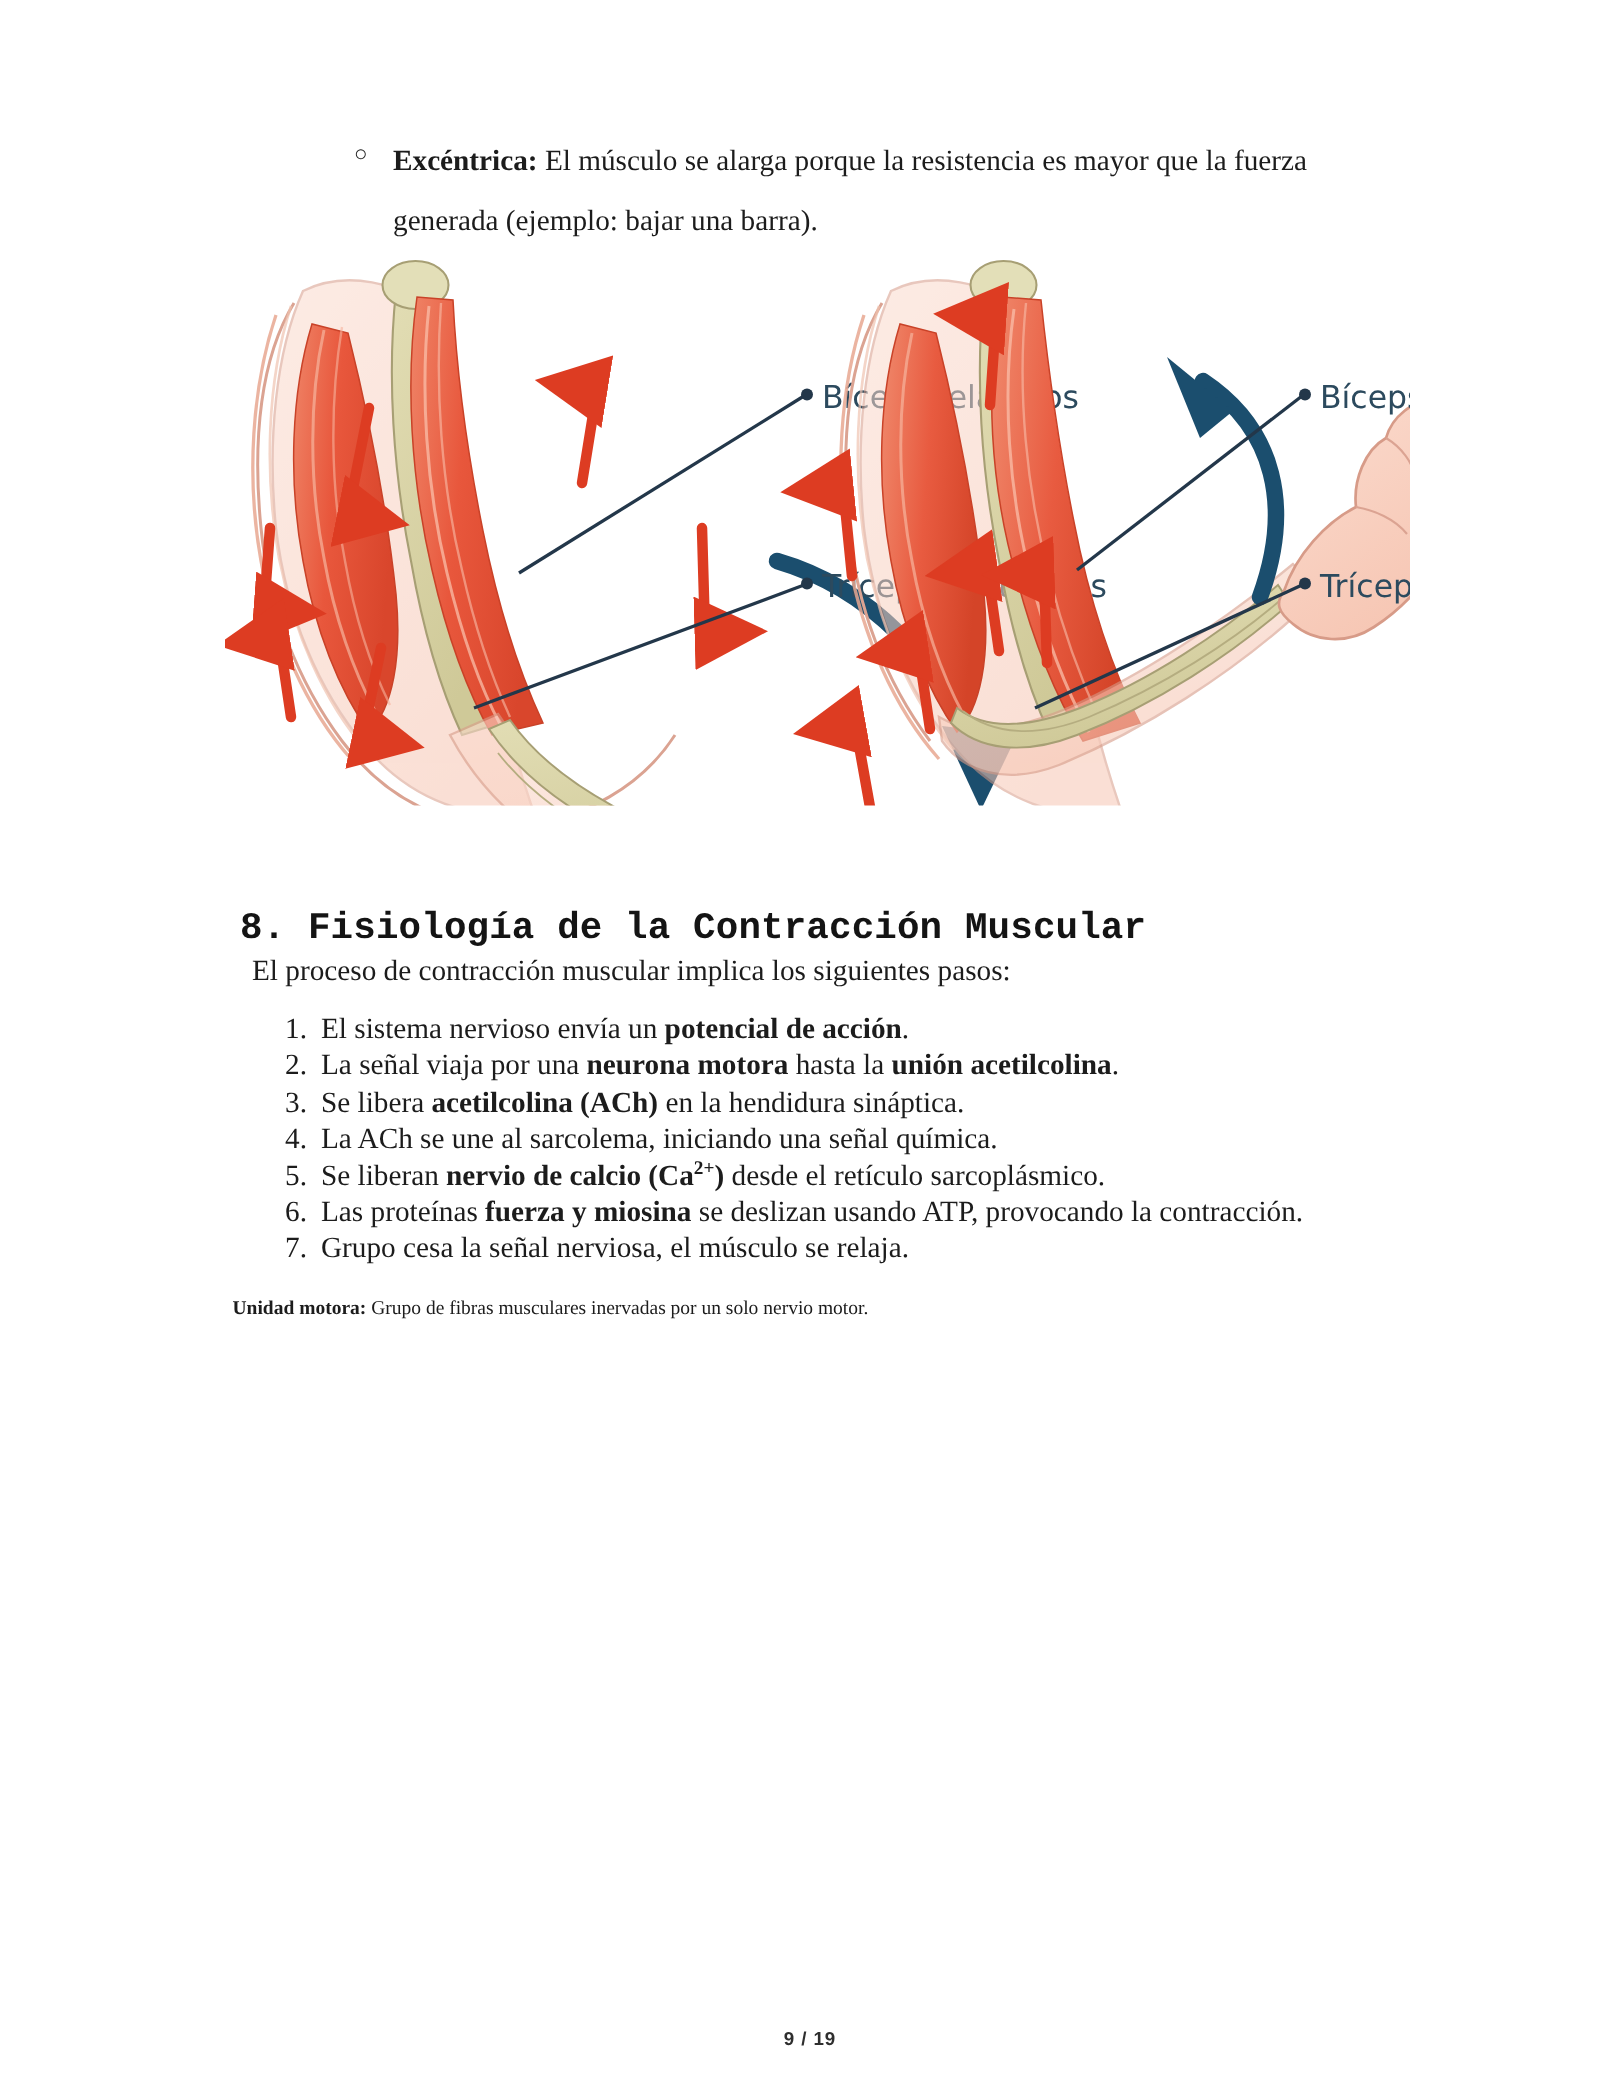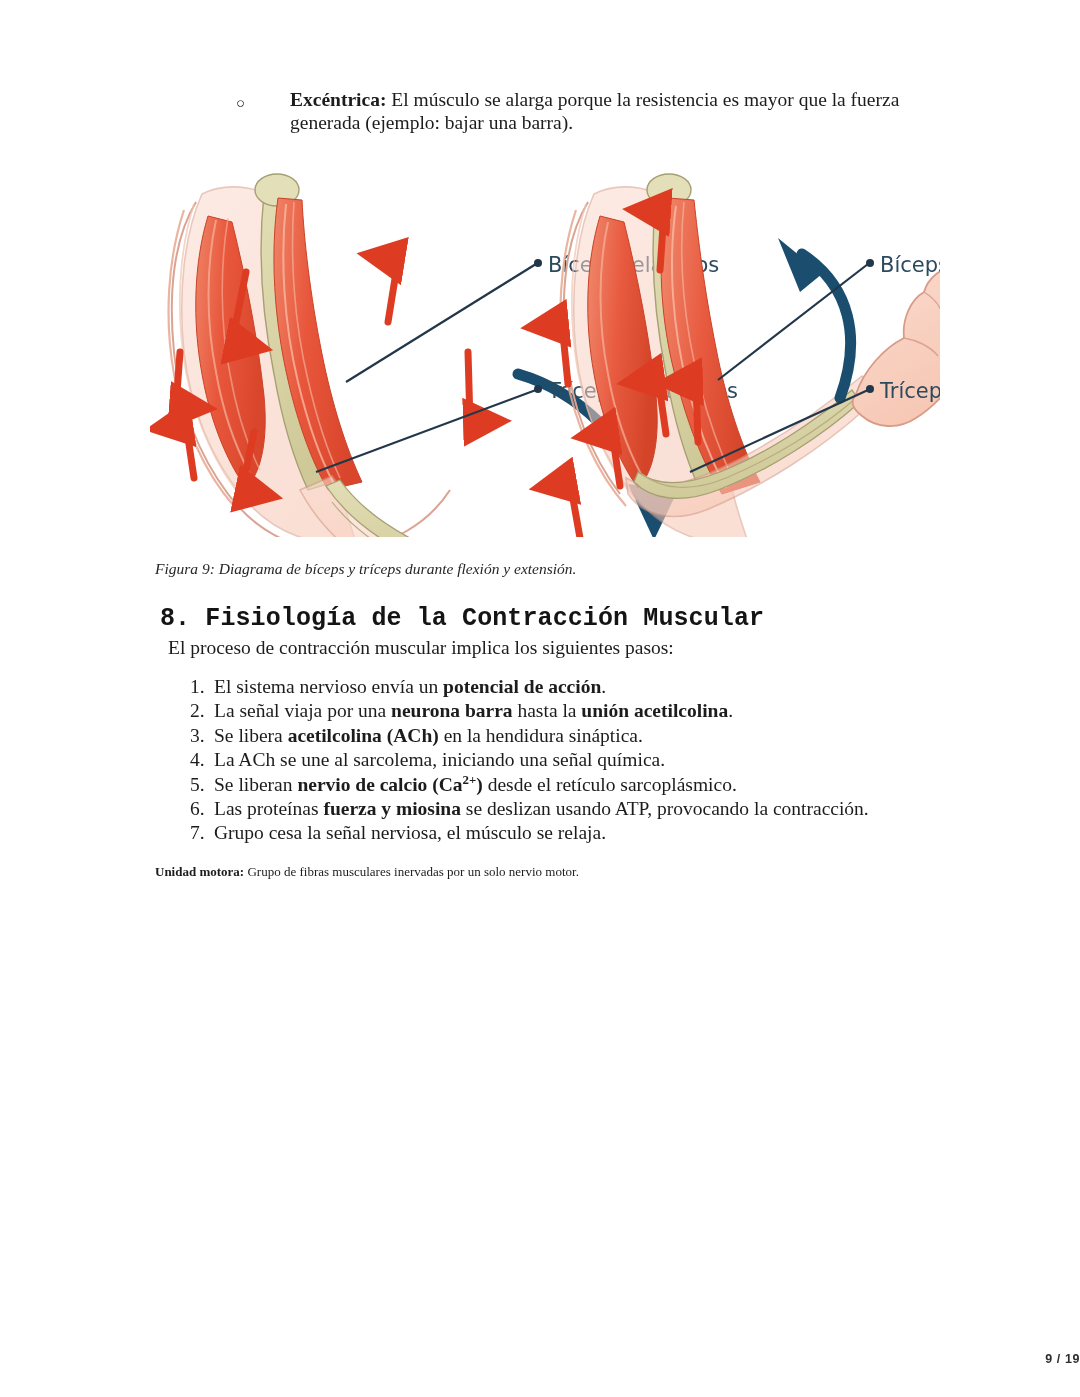--- a/index.html
+++ b/index.html
@@ -39,24 +39,23 @@
     flex: 0 0 30px;
     font-size: 15px;
     line-height: 30px;
     color: #1c1c1c;
     text-align: left;
     padding-left: 4px;
   }
   .bullet-text {
     flex: 1 1 auto;
     font-size: 19.5px;
-    line-height: 23px;
+    line-height: 40px;
     color: #1c1c1c;
     text-align: left;
-    margin-left: 28px;
   }
   .bullet-text b { font-weight: 700; }
 
   
   .figure-wrap {
     position: absolute;
     left: 150px;
     top: 142px;
     width: 790px;
     height: 395px;
@@ -129,21 +128,21 @@
     color: #1c1c1c;
   }
   .closing b { font-weight: 700; }
 
   
   .page-footer {
     position: absolute;
     left: 0;
     right: 0;
     top: 1352px;
-    text-align: right;
+    text-align: center;
     font-family: "Liberation Sans", "DejaVu Sans", sans-serif;
     font-size: 12.5px;
     font-weight: 700;
     color: #2e2e2e;
     letter-spacing: 0.6px;
   }
 
   
   .fig-label {
     font-family: "DejaVu Sans", "Liberation Sans", sans-serif;
@@ -316,33 +315,32 @@
           <circle cx="720" cy="121" r="4" fill="#23374a"></circle>
           <line x1="540" y1="330" x2="718" y2="248" stroke="#23374a" stroke-width="2.2"></line>
           <circle cx="720" cy="247" r="4" fill="#23374a"></circle>
         </g>
         <text class="fig-label" x="730" y="130">Bíceps contraídos</text>
         <text class="fig-label" x="730" y="256">Tríceps relajados</text>
       </g>
     </svg>
   </div>
 
-  <div class="fig-caption">Figura 9: Diagrama de bíceps y tríceps durante flexión y extensión.</div>
 
   <div class="section-heading">8. Fisiología de la Contracción Muscular</div>
   <div class="intro-line">El proceso de contracción muscular implica los siguientes pasos:</div>
 
   <div class="steps">
       <div class="step-row">
         <span class="step-num">1.</span>
         <span class="step-text">El sistema nervioso envía un <b>potencial de acción</b>.</span>
       </div>
       <div class="step-row">
         <span class="step-num">2.</span>
-        <span class="step-text">La señal viaja por una <b>neurona barra</b> hasta la <b>unión acetilcolina</b>.</span>
+        <span class="step-text">La señal viaja por una <b>neurona motora</b> hasta la <b>unión acetilcolina</b>.</span>
       </div>
       <div class="step-row">
         <span class="step-num">3.</span>
         <span class="step-text">Se libera <b>acetilcolina (ACh)</b> en la hendidura sináptica.</span>
       </div>
       <div class="step-row">
         <span class="step-num">4.</span>
         <span class="step-text">La ACh se une al sarcolema, iniciando una señal química.</span>
       </div>
       <div class="step-row">

